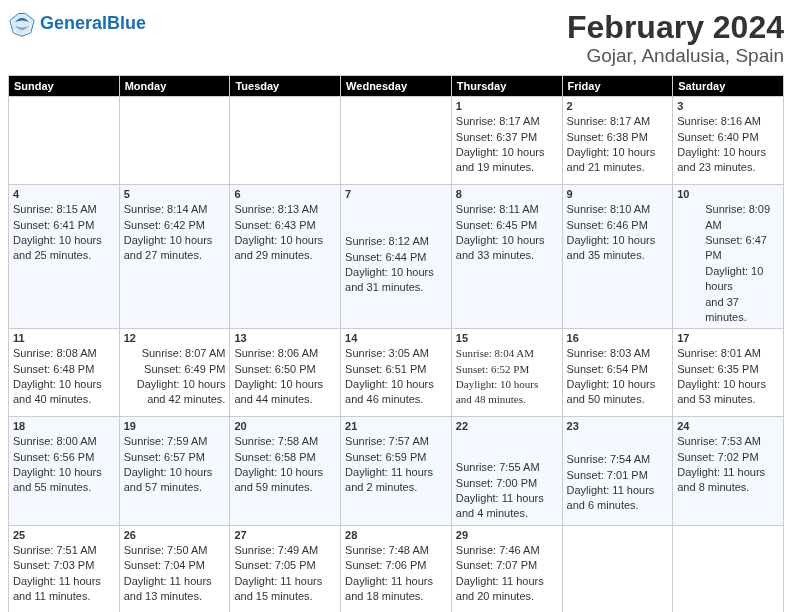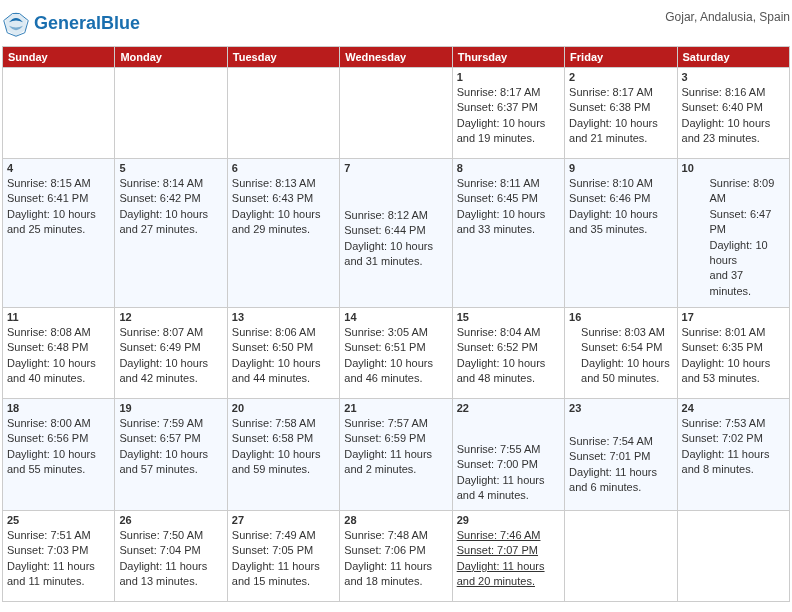--- a/index.html
+++ b/index.html
@@ -6,21 +6,21 @@
     body {
       width: 792px;
       height: 612px;
       font-family: Arial, sans-serif;
       background: #fff;
       overflow: hidden;
     }
     .page {
       width: 792px;
       height: 612px;
-      padding: 10px 2px;
+      padding: 10px 8px;
       display: flex;
       flex-direction: column;
     }
     .header {
       display: flex;
       justify-content: space-between;
       align-items: flex-start;
       margin-bottom: 8px;
     }
     .logo {
@@ -42,31 +42,31 @@
     .title-block {
       text-align: right;
     }
     .month-title {
       font-size: 32px;
       font-weight: bold;
       color: #333;
       line-height: 1.1;
     }
     .location {
-      font-size: 12px;
+      font-size: 19px;
       color: #555;
     }
     .calendar {
       flex: 1;
       border-collapse: collapse;
       width: 100%;
       table-layout: fixed;
     }
     .calendar th {
-      background-color: #b91c1c;
+      background-color: #000000;
       color: white;
       font-size: 11px;
       font-weight: bold;
       padding: 4px 5px;
       text-align: left;
       border: 1px solid #ccc;
     }
     .calendar td {
       vertical-align: top;
       border: 1px solid #ccc;
@@ -105,20 +105,21 @@
         <polygon points="16,2 28,10 28,22 16,30 4,22 4,10" fill="#1a6faf" opacity="0.15"></polygon>
         <polygon points="20,4 30,12 26,26 16,30 6,26 2,12 12,4" fill="none" stroke="#1a6faf" stroke-width="1"></polygon>
         <path d="M8,14 Q16,4 24,14 Q16,10 8,14 Z" fill="#1a6faf"></path>
         <path d="M8,18 Q16,28 24,18 Q16,22 8,18 Z" fill="#1a6faf" opacity="0.5"></path>
       </svg>
       <div class="logo-text">
         <span>General</span><span style="color:#1a6faf">Blue</span>
       </div>
     </div>
     <div class="title-block">
+      <div class="month-title">February 2024</div>
       <div class="location">Gojar, Andalusia, Spain</div>
     </div>
   </div>
 
   <table class="calendar">
     <thead>
       <tr>
       <th>Sunday</th>
           <th>Monday</th>
           <th>Tuesday</th>
@@ -210,49 +211,49 @@
         <tr>
           <td>
             <span class="day-num">11</span>
             <div class="day-info" style="white-space: pre-line;">Sunrise: 8:08 AM
 Sunset: 6:48 PM
 Daylight: 10 hours
 and 40 minutes.</div>
           </td>
           <td>
             <span class="day-num">12</span>
-            <div class="day-info" style="white-space: pre-line;">Sunrise: 8:07 AM
+            <div class="day-info" style="white-space: pre-line; text-align: right;">Sunrise: 8:07 AM
 Sunset: 6:49 PM
 Daylight: 10 hours
 and 42 minutes.</div>
           </td>
           <td>
             <span class="day-num">13</span>
             <div class="day-info" style="white-space: pre-line;">Sunrise: 8:06 AM
 Sunset: 6:50 PM
 Daylight: 10 hours
 and 44 minutes.</div>
           </td>
           <td>
             <span class="day-num">14</span>
             <div class="day-info" style="white-space: pre-line;">Sunrise: 3:05 AM
 Sunset: 6:51 PM
 Daylight: 10 hours
 and 46 minutes.</div>
           </td>
           <td>
             <span class="day-num">15</span>
-            <div class="day-info" style="white-space: pre-line;">Sunrise: 8:04 AM
+            <div class="day-info" style="white-space: pre-line; font-family: Liberation Serif, serif;">Sunrise: 8:04 AM
 Sunset: 6:52 PM
 Daylight: 10 hours
 and 48 minutes.</div>
           </td>
           <td>
             <span class="day-num">16</span>
-            <div class="day-info" style="white-space: pre-line; margin-left: 12px;">Sunrise: 8:03 AM
+            <div class="day-info" style="white-space: pre-line;">Sunrise: 8:03 AM
 Sunset: 6:54 PM
 Daylight: 10 hours
 and 50 minutes.</div>
           </td>
           <td>
             <span class="day-num">17</span>
             <div class="day-info" style="white-space: pre-line;">Sunrise: 8:01 AM
 Sunset: 6:35 PM
 Daylight: 10 hours
 and 53 minutes.</div>
@@ -333,21 +334,21 @@
           </td>
           <td>
             <span class="day-num">28</span>
             <div class="day-info" style="white-space: pre-line;">Sunrise: 7:48 AM
 Sunset: 7:06 PM
 Daylight: 11 hours
 and 18 minutes.</div>
           </td>
           <td>
             <span class="day-num">29</span>
-            <div class="day-info" style="white-space: pre-line; text-decoration: underline;">Sunrise: 7:46 AM
+            <div class="day-info" style="white-space: pre-line;">Sunrise: 7:46 AM
 Sunset: 7:07 PM
 Daylight: 11 hours
 and 20 minutes.</div>
           </td>
           <td class="empty"></td>
           <td class="empty"></td>
         </tr>
       </tbody>
   </table>
 </div>

